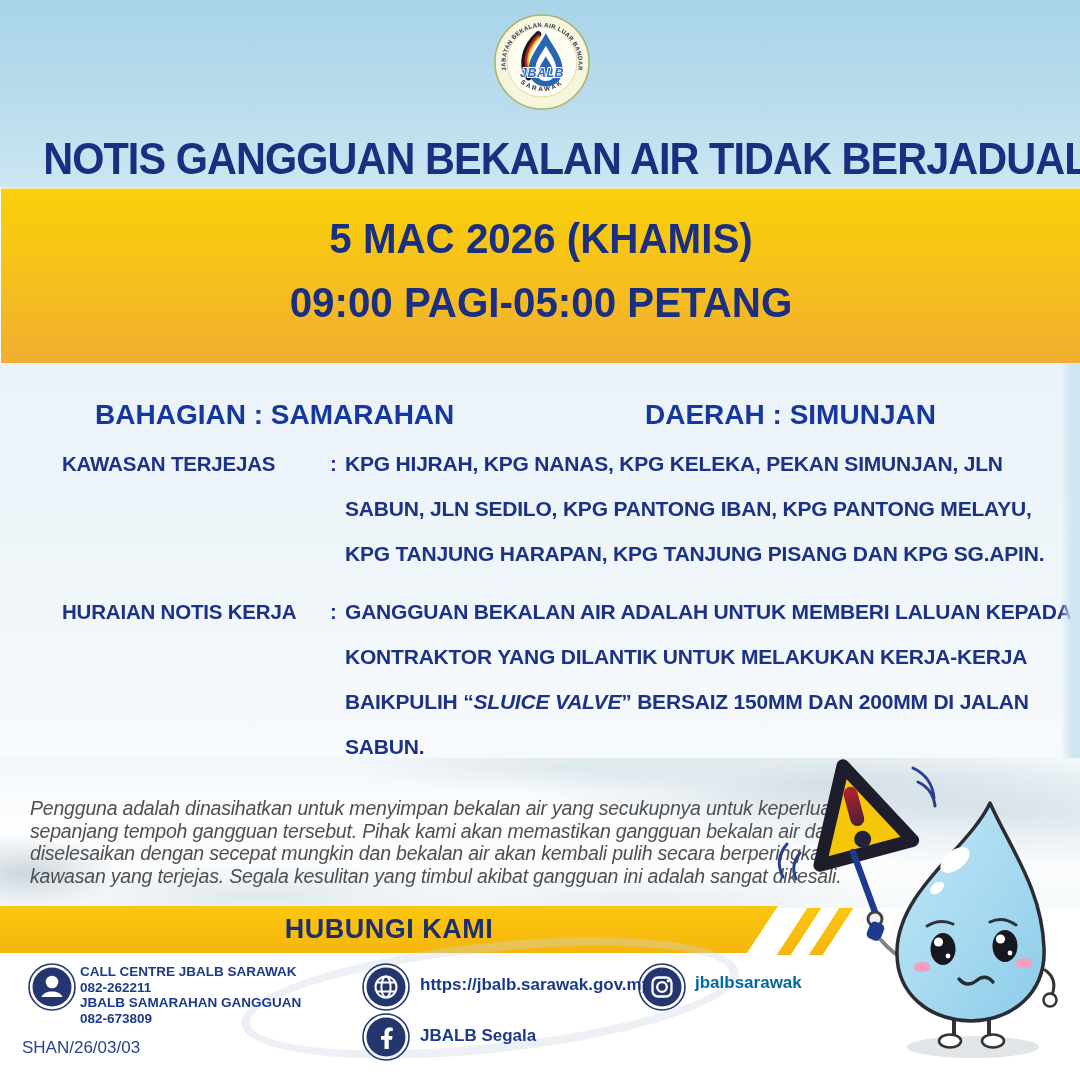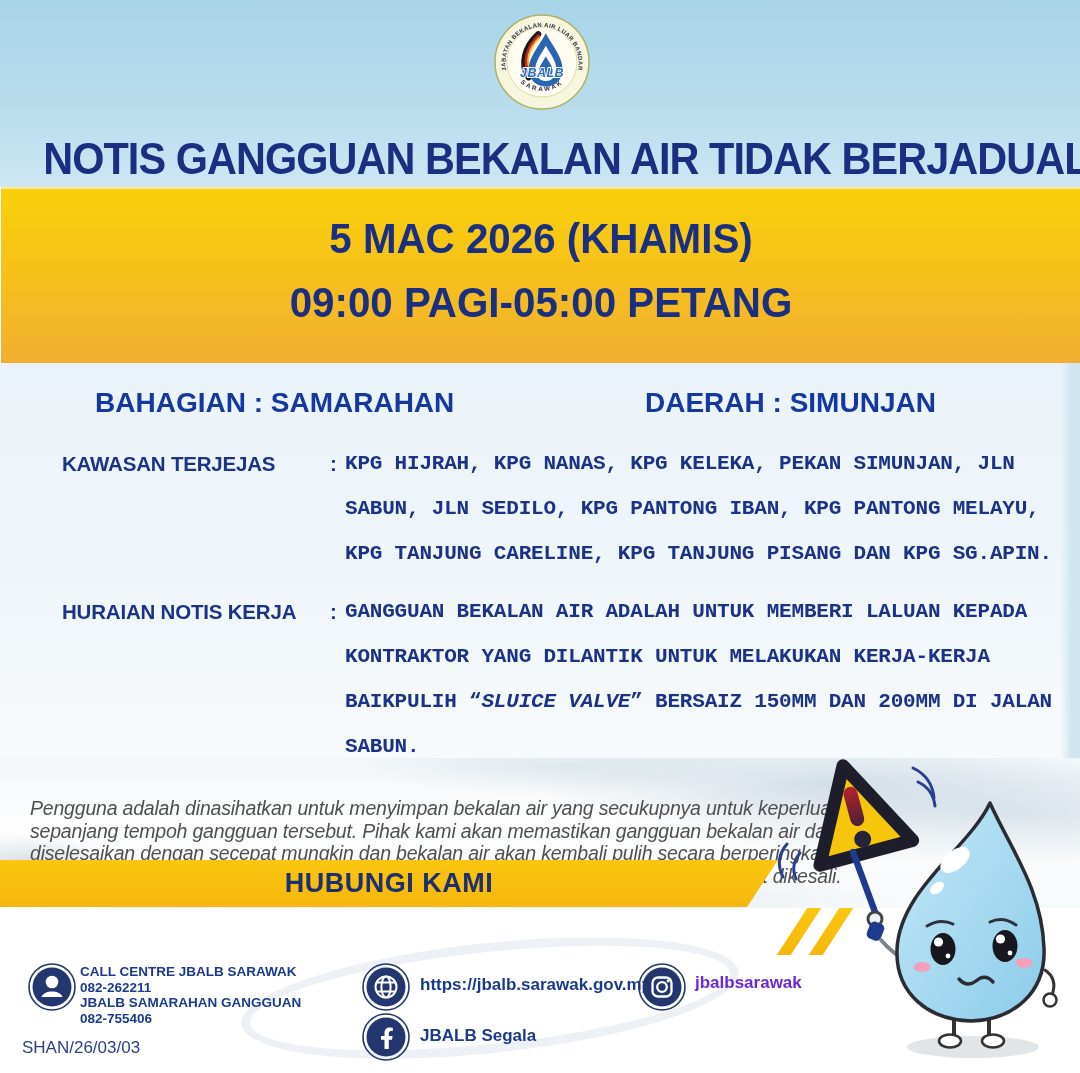--- a/index.html
+++ b/index.html
@@ -34,31 +34,31 @@
   .sched-time { top:90px; }
   
   .body-section {
     position:absolute; left:0; top:363px; width:1080px; height:395px;
     background:linear-gradient(180deg,#eaf3f9 0%,#f0f6fa 60%,#f7fafc 100%);
   }
   .right-strip {
     position:absolute; left:1060px; top:363px; width:20px; height:395px;
     background:linear-gradient(90deg, rgba(207,229,241,0) 0%, #cfe5f1 60%);
   }
-  .region-row { position:absolute; left:0; top:24px; width:1080px; height:36px; }
+  .region-row { position:absolute; left:0; top:36px; width:1080px; height:36px; }
   .bahagian { position:absolute; left:95px; top:0; font-size:28px; font-weight:bold; color:#16389e; white-space:nowrap; }
   .daerah   { position:absolute; left:645px; top:0; font-size:28px; font-weight:bold; color:#16389e; white-space:nowrap; }
   .detail-label {
     position:absolute; left:62px; font-size:20.5px; font-weight:bold; color:#1b3286;
     letter-spacing:-0.2px; white-space:nowrap;
   }
   .detail-colon { position:absolute; left:330px; font-size:20.5px; font-weight:bold; color:#1b3286; }
   .detail-text {
     position:absolute; left:345px; width:700px;
-    font-size:21px; font-weight:bold; color:#1b3286; letter-spacing:-0.2px;font-family:Liberation Mono, monospace;
+    font-size:21px; font-weight:bold; color:#1b3286; letter-spacing:-0.2px;
   }
   .detail-text .line { height:45px; white-space:nowrap; }
   .kw-label { top:89px; } .kw-colon { top:89px; } .kw-text { top:89px; }
   .hr-label { top:237px; } .hr-colon { top:237px; } .hr-text { top:237px; }
   .it { font-style:italic; }
   
   .water-band {
     position:absolute; left:0; top:758px; width:1080px; height:150px;
     background:
       radial-gradient(ellipse 130px 55px at 25px 115px,  rgba(148,170,186,0.45), rgba(148,170,186,0) 70%),
@@ -70,21 +70,21 @@
       linear-gradient(180deg,#f2f7fa 0%, #fdfdfe 40%, #f7fafb 100%);
   }
   .advisory {
     position:absolute; left:30px; top:797px; width:780px;
     font-size:19.5px; font-style:italic; color:#4f4f4f; line-height:22.5px;
     letter-spacing:-0.2px;
   }
   .advisory .adv-line { white-space:nowrap; }
   
   .contact-banner {
-    position:absolute; left:0; top:860px; width:778px; height:47px;
+    position:absolute; left:0; top:906px; width:778px; height:47px;
     background:linear-gradient(180deg,#fbc70f 0%,#f5b60d 100%);
     clip-path:polygon(0 0, 778px 0, 747px 47px, 0 47px);
     text-align:center; line-height:47px;
     font-size:27px; font-weight:bold; color:#1c2f6e; letter-spacing:0.5px;
   }
   .stripe { position:absolute; top:908px; width:14px; height:47px;
     background:linear-gradient(180deg,#fbc70f,#f5b60d); transform:skewX(-33deg); }
   .stripe-1 { left:792px; }
   .stripe-2 { left:824px; }
   
@@ -99,21 +99,21 @@
   .icon-globe { left:362px; top:8px; }
   .icon-fb    { left:362px; top:58px; }
   .icon-ig    { left:638px; top:8px; }
   .phone-block {
     position:absolute; left:80px; top:9px;
     font-size:13.5px; font-weight:bold; color:#1c3a8c; line-height:15.5px;
     letter-spacing:0;
   }
   .website-text { position:absolute; left:420px; top:20px; font-size:17px; font-weight:bold; color:#1c3a8c; }
   .fb-text      { position:absolute; left:420px; top:71px; font-size:17px; font-weight:bold; color:#1c3a8c; }
-  .ig-text      { position:absolute; left:695px; top:18px; font-size:17px; font-weight:bold; color:#6d28d9; }
+  .ig-text      { position:absolute; left:695px; top:18px; font-size:17px; font-weight:bold; color:#0369a1; }
   .ref-code { position:absolute; left:22px; top:83px; font-size:17px; color:#2b3f8c; }
   
   .mascot { position:absolute; left:757px; top:748px; width:326px; height:325px; z-index:5; }
 </style>
 </head>
 <body>
 
 <div class="page">
 
   <div class="top-section">
@@ -152,21 +152,21 @@
     <div class="region-row">
       <span class="bahagian">BAHAGIAN : SAMARAHAN</span>
       <span class="daerah">DAERAH : SIMUNJAN</span>
     </div>
 
     <div class="detail-label kw-label">KAWASAN TERJEJAS</div>
     <div class="detail-colon kw-colon">:</div>
     <div class="detail-text kw-text">
       <div class="line">KPG HIJRAH, KPG NANAS, KPG KELEKA, PEKAN SIMUNJAN, JLN</div>
       <div class="line">SABUN, JLN SEDILO, KPG PANTONG IBAN, KPG PANTONG MELAYU,</div>
-      <div class="line">KPG TANJUNG CARELINE, KPG TANJUNG PISANG DAN KPG SG.APIN.</div>
+      <div class="line">KPG TANJUNG HARAPAN, KPG TANJUNG PISANG DAN KPG SG.APIN.</div>
     </div>
 
     <div class="detail-label hr-label">HURAIAN NOTIS KERJA</div>
     <div class="detail-colon hr-colon">:</div>
     <div class="detail-text hr-text">
       <div class="line">GANGGUAN BEKALAN AIR ADALAH UNTUK MEMBERI LALUAN KEPADA</div>
       <div class="line">KONTRAKTOR YANG DILANTIK UNTUK MELAKUKAN KERJA-KERJA</div>
       <div class="line"><span>BAIKPULIH “</span><span class="it">SLUICE VALVE</span><span>” BERSAIZ 150MM DAN 200MM DI JALAN</span></div>
       <div class="line">SABUN.</div>
     </div>
@@ -193,21 +193,21 @@
         <circle cx="24" cy="24" r="23" fill="none" stroke="#23366f" stroke-width="1.6"></circle>
         <circle cx="24" cy="24" r="19.5" fill="#23366f"></circle>
         <circle cx="24" cy="19" r="6.3" fill="#ffffff"></circle>
         <path d="M13.5,34 C15.5,26.5 32.5,26.5 34.5,34 Z" fill="#ffffff"></path>
       </svg>
     </div>
     <div class="phone-block">
       <div>CALL CENTRE JBALB SARAWAK</div>
       <div>082-262211</div>
       <div>JBALB SAMARAHAN GANGGUAN</div>
-      <div>082-755406</div>
+      <div>082-673809</div>
     </div>
 
     <div class="cicon icon-globe">
       <svg viewBox="0 0 48 48" width="48" height="48">
         <circle cx="24" cy="24" r="23" fill="none" stroke="#23366f" stroke-width="1.6"></circle>
         <circle cx="24" cy="24" r="19.5" fill="#23366f"></circle>
         <g stroke="#ffffff" stroke-width="2" fill="none">
           <circle cx="24" cy="24" r="10.5"></circle>
           <ellipse cx="24" cy="24" rx="4.6" ry="10.5"></ellipse>
           <path d="M14.2,19.5 h19.6 M14.2,28.5 h19.6"></path>

